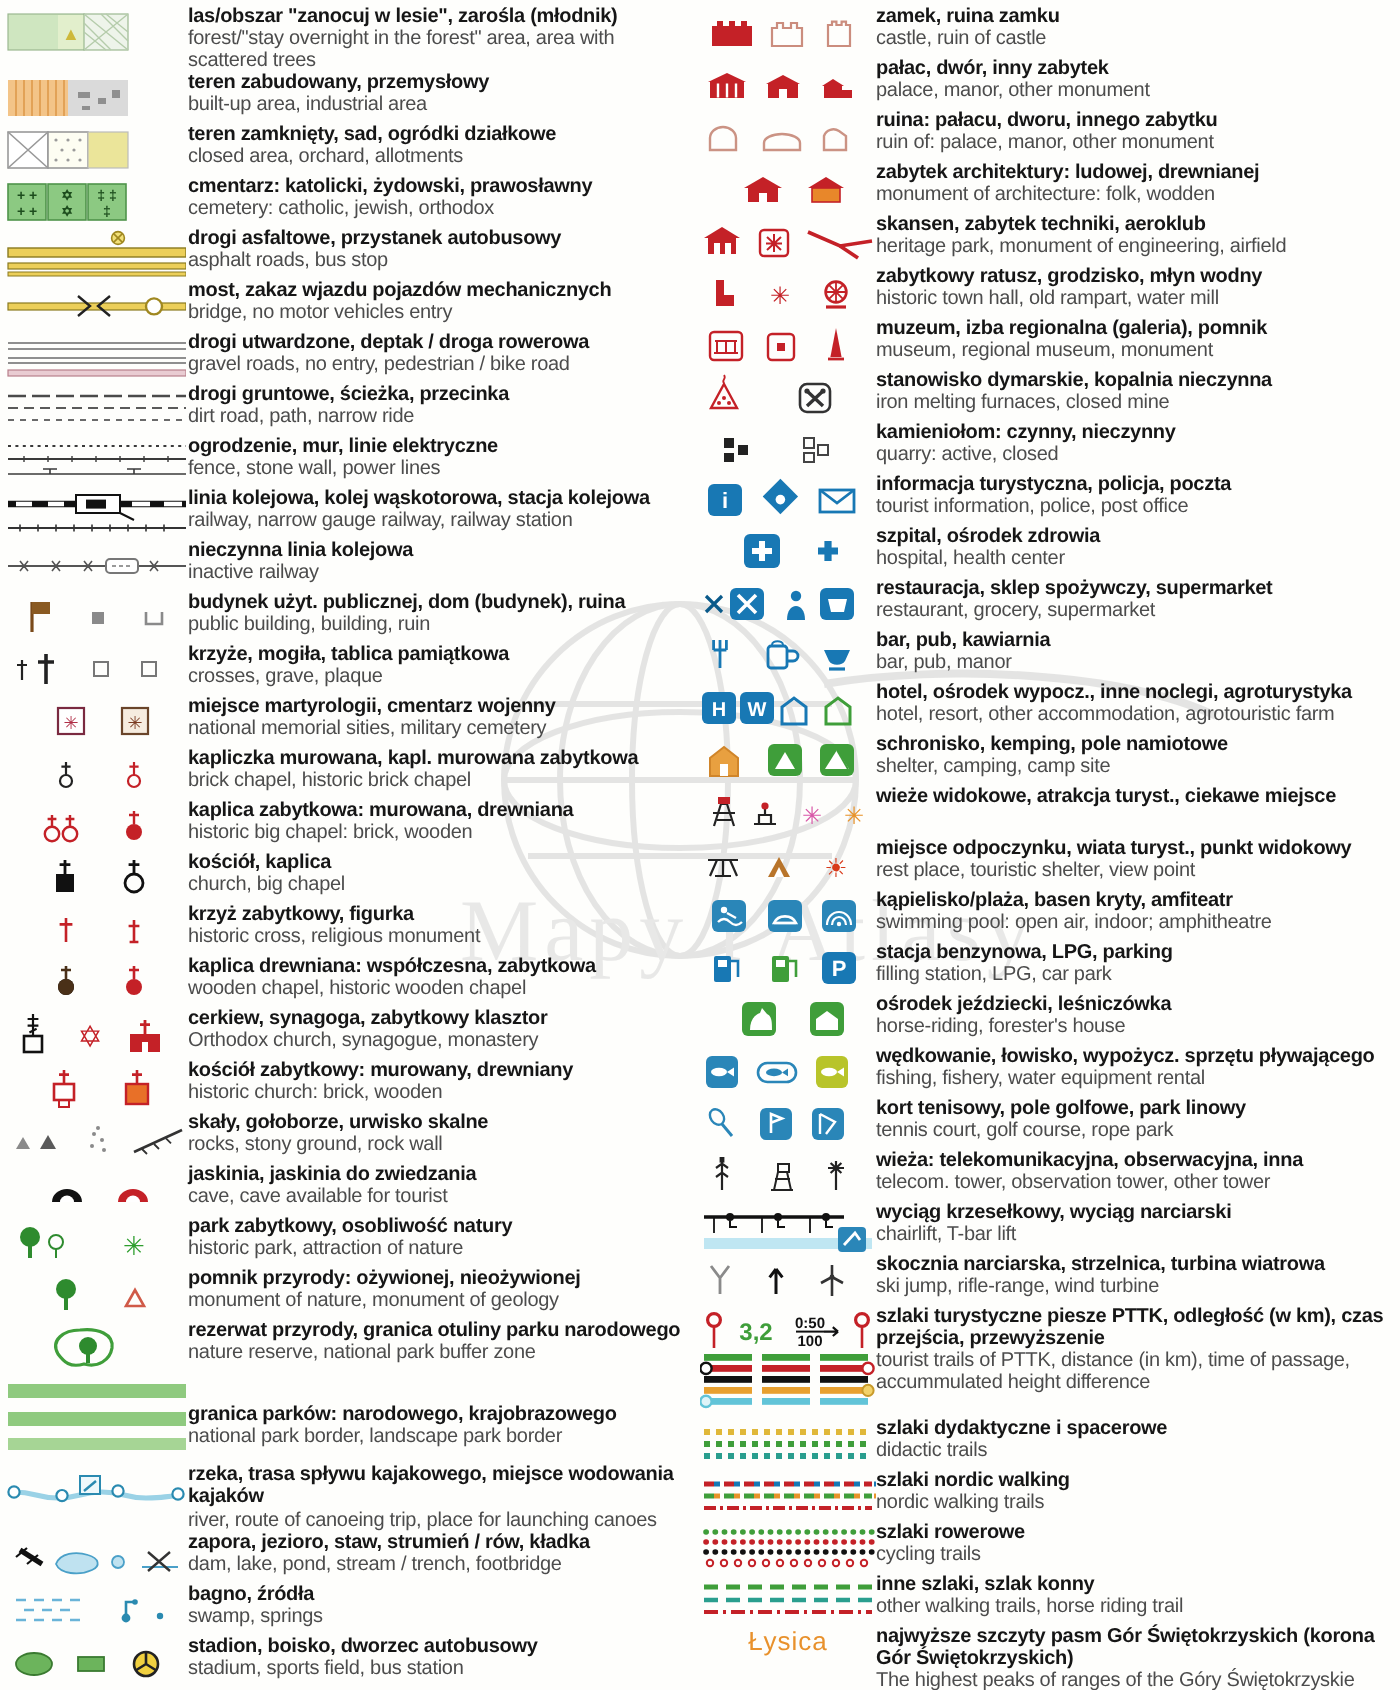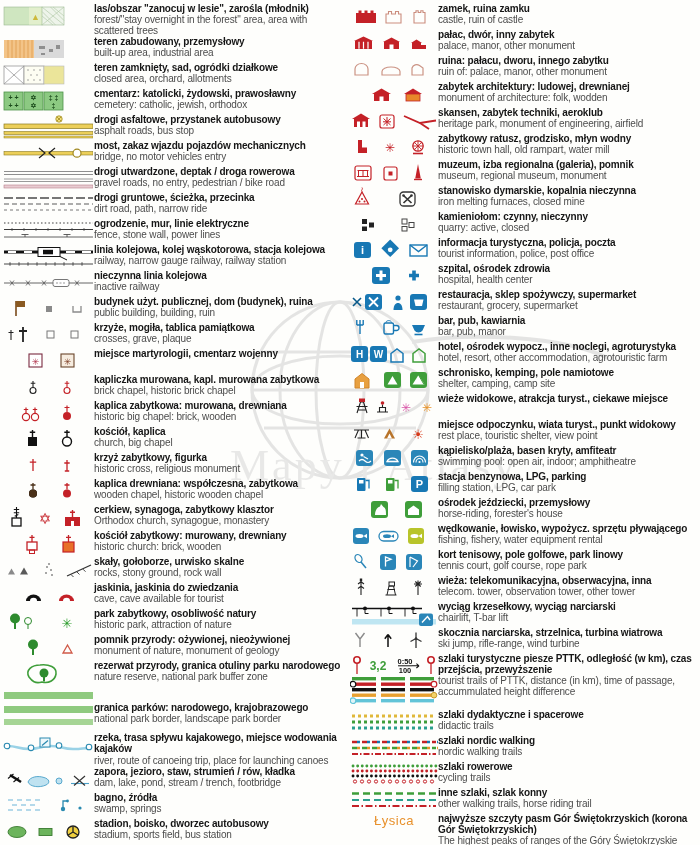--- a/index.html
+++ b/index.html
@@ -270,20 +270,21 @@
       <div class="icon-cell">
           <svg width="90" height="26" viewBox="0 0 90 26">
             <rect x="26" y="6" width="13" height="13" fill="#fff" stroke="#7a2a40" stroke-width="1.1"></rect>
             <text x="32.5" y="16.5" font-size="9" fill="#b03048" text-anchor="middle">✳</text>
             <rect x="58" y="6" width="13" height="13" fill="#f6ecdf" stroke="#6a452a" stroke-width="1.1"></rect>
             <text x="64.5" y="16.5" font-size="9" fill="#7a3a20" text-anchor="middle">✳</text>
           </svg>
         </div>
       <div class="text-cell">
         <div class="pl">miejsce martyrologii, cmentarz wojenny</div>
+        <div class="en">national memorial sities, military cemetery</div>
       </div>
     </div>
 
     <div class="row">
       <div class="icon-cell">
           <svg width="90" height="26" viewBox="0 0 90 26">
             <g stroke="#222" fill="none" stroke-width="1.1">
               <circle cx="30" cy="16.5" r="3"></circle>
               <path d="M30 13.5V7M27.7 9.3h4.6"></path>
             </g>
@@ -893,21 +894,21 @@
     <div class="row">
       <div class="icon-cell">
           <svg width="88" height="26" viewBox="0 0 88 26">
             <rect x="21" y="4" width="17" height="17" rx="3" fill="#3f9e3a"></rect>
             <path d="M25 18c0-4.5 2-7.5 5-8.5l1-2.5 2.5 3c2.5 1 2.5 4.5 2.5 8z" fill="#fff"></path>
             <rect x="55" y="4" width="17" height="17" rx="3" fill="#3f9e3a"></rect>
             <path d="M58 18v-5.5l5.5-4 5.5 4V18z" fill="#fff"></path>
           </svg>
         </div>
       <div class="text-cell">
-        <div class="pl">ośrodek jeździecki, przemysłowy</div>
+        <div class="pl">ośrodek jeździecki, leśniczówka</div>
         <div class="en">horse-riding, forester's house</div>
       </div>
     </div>
 
     <div class="row">
       <div class="icon-cell">
           <svg width="88" height="26" viewBox="0 0 88 26">
             <rect x="3" y="5" width="16" height="16" rx="3" fill="#2a86b8"></rect>
             <ellipse cx="9.5" cy="13" rx="4" ry="2.1" fill="#fff"></ellipse>
             <path d="M13.5 13l3.5-2.2v4.4z" fill="#fff"></path>

